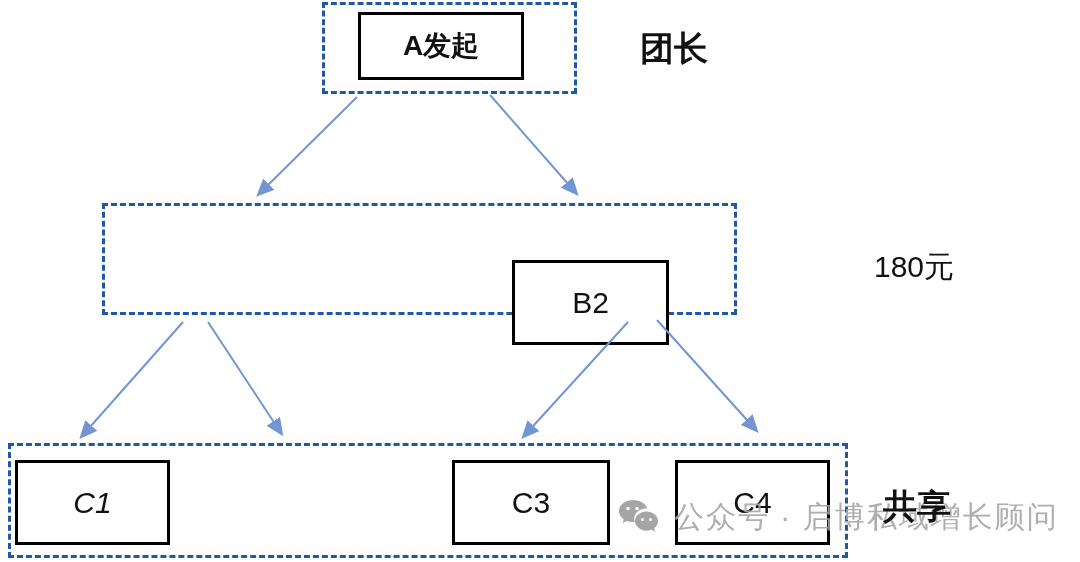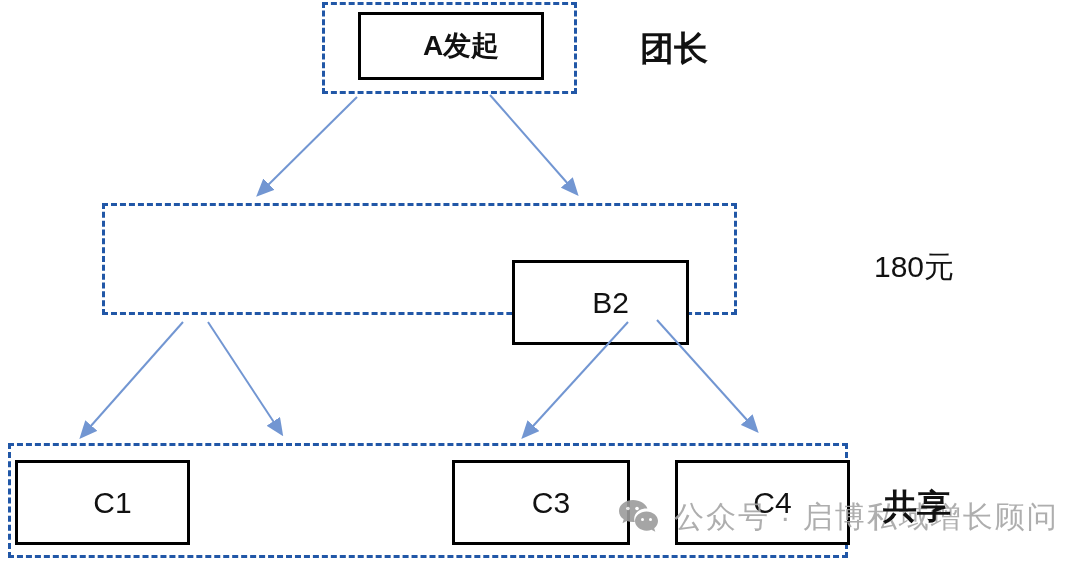--- a/index.html
+++ b/index.html
@@ -22,21 +22,20 @@
     background:transparent;
     z-index:1;
   }
   .node{
     position:absolute;
     border:3px solid var(--node-border);
     background:#ffffff;
     display:flex;align-items:center;justify-content:center;
     font-size:30px;
     z-index:2;
-    padding-left:20px;
   }
   .node.root{font-weight:700;font-size:28px;}
   .row-label{
     position:absolute;
     font-weight:700;
     font-size:34px;
     white-space:nowrap;
     z-index:6;
   }
   .row-price{
@@ -77,21 +76,21 @@
   <div class="group" style="left:8px;top:443px;width:834px;height:109px;"></div>
 
   <div class="node root" style="left:358px;top:12px;width:160px;height:62px;">
     <span>A发起</span>
   </div>
 
   <div class="node" style="left:512px;top:213px;width:151px;height:79px;margin-top:47px;">
     <span>B2</span>
   </div>
 
-  <div class="node" style="left:15px;top:460px;width:149px;height:79px;">
+  <div class="node" style="left:15px;top:460px;width:149px;height:79px;font-style:italic;">
     <span>C1</span>
   </div>
   <div class="node" style="left:452px;top:460px;width:152px;height:79px;">
     <span>C3</span>
   </div>
   <div class="node" style="left:675px;top:460px;width:149px;height:79px;">
     <span>C4</span>
   </div>
 
   <div class="row-label" style="left:618px;top:26px;margin-left:22px;">团长</div>

